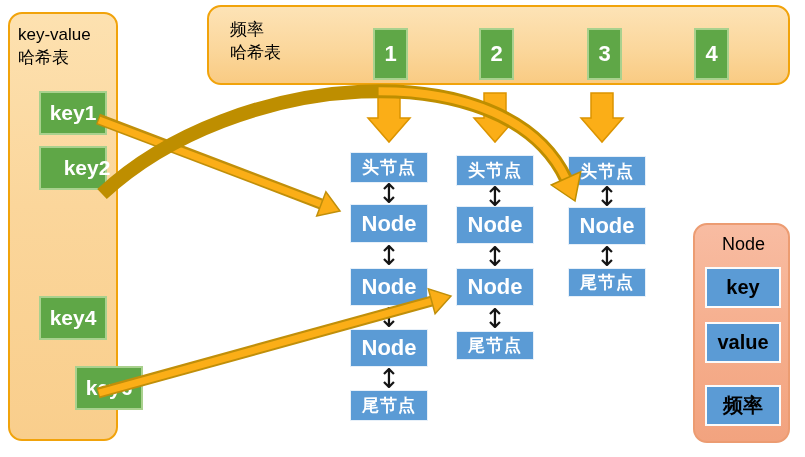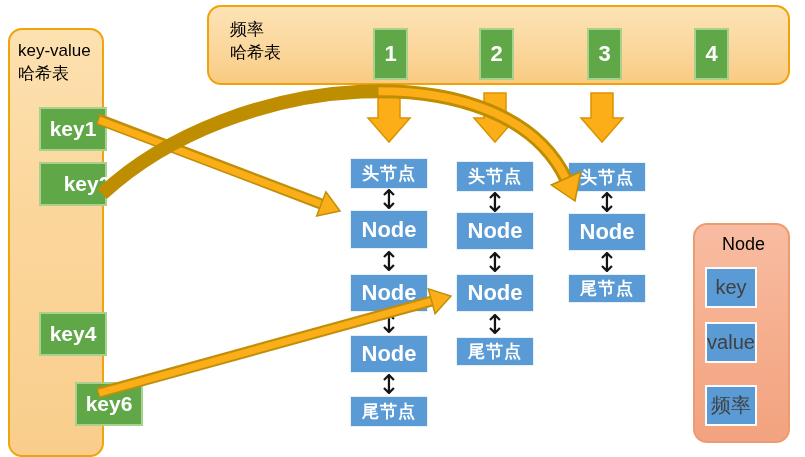--- a/index.html
+++ b/index.html
@@ -3,21 +3,21 @@
 <meta charset="utf-8">
 <style>
   html,body{margin:0;padding:0;background:#fff;}
   #stage{
     position:relative;width:805px;height:457px;background:#fff;overflow:hidden;
     font-family:"Liberation Sans",sans-serif;
   }
   
   .panel{position:absolute;border-radius:14px;box-sizing:border-box;}
   #kv-panel{
-    left:8px;top:28px;width:96px;height:429px;
+    left:8px;top:12px;width:110px;height:429px;
     background:linear-gradient(180deg,#FDE1B0 0%,#FBD69B 45%,#F9CE8C 100%);
     border:2px solid #F1A30B;
   }
   #freq-panel{
     left:207px;top:5px;width:583px;height:80px;
     background:linear-gradient(180deg,#FDE3B6 0%,#FBD79C 55%,#F9CB83 100%);
     border:2px solid #F1A30B;
   }
   #node-panel{
     left:693px;top:223px;width:97px;height:220px;
@@ -38,27 +38,27 @@
   .bucket{top:21px;width:35px;height:52px;font-size:22px;}
   
   .bbox{
     position:absolute;background:#5B9BD5;border:1px solid #E7F0F9;
     color:#fff;font-weight:700;display:flex;align-items:center;justify-content:center;
     box-sizing:border-box;left:0;width:78px;
   }
   .hbox{font-size:17px;letter-spacing:1px;}
   .nbox{font-size:22px;}
   .fbox{
-    position:absolute;left:10px;width:52px;height:41px;
-    background:#5B9BD5;border:2px solid #FBFBFB;color:#404040;font-weight:400;
+    position:absolute;left:10px;width:76px;height:41px;
+    background:#5B9BD5;border:2px solid #FBFBFB;color:#000000;font-weight:700;
     display:flex;align-items:center;justify-content:center;font-size:20px;
     box-sizing:border-box;
   }
   
-  .list-col{position:absolute;width:78px;top:12px;height:355px;}
+  .list-col{position:absolute;width:78px;top:6px;height:355px;}
   .vconn{
     position:absolute;left:0;width:78px;display:flex;align-items:center;justify-content:center;
     color:#141414;font-size:27px;line-height:1;font-family:"DejaVu Sans",sans-serif;
     overflow:visible;
   }
   
   #overlay{position:absolute;left:0;top:0;z-index:10;pointer-events:none;}
 </style>
 </head>
 <body>

